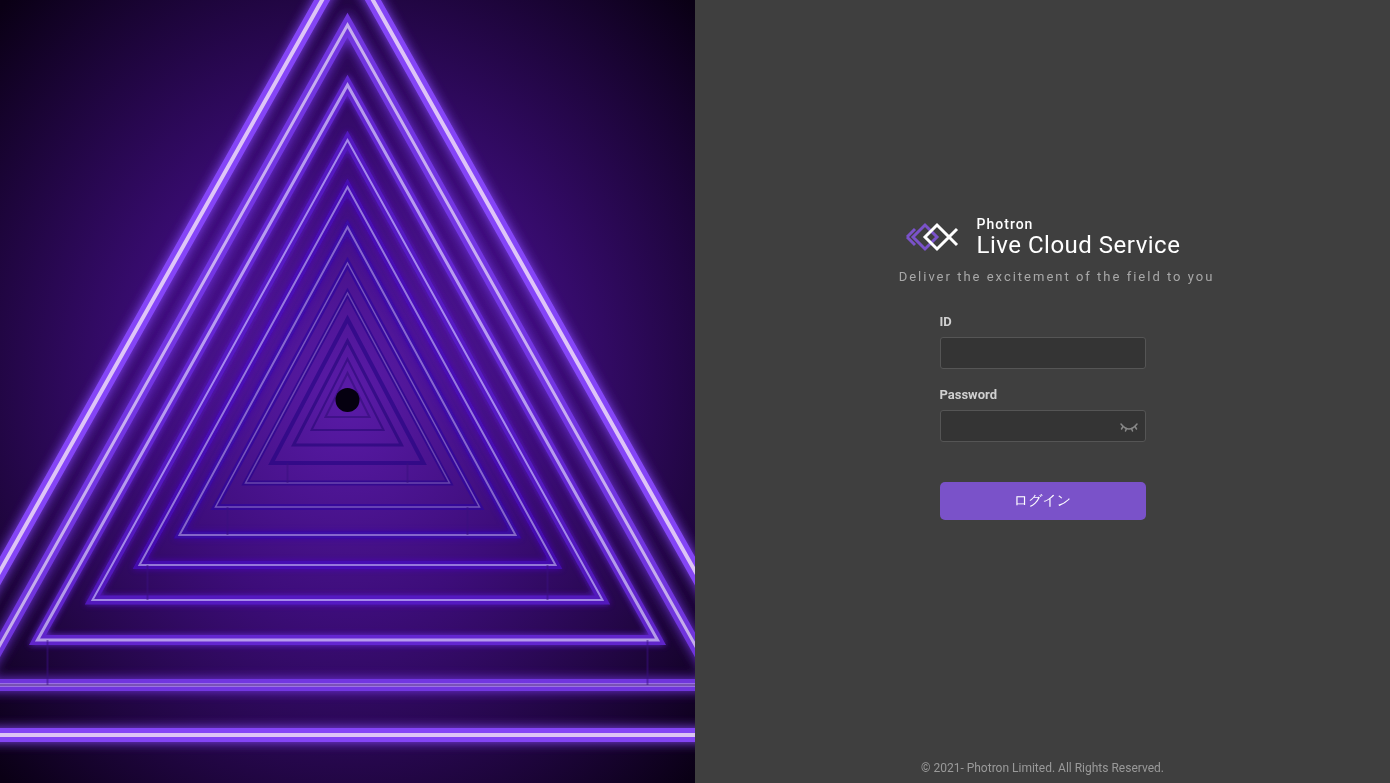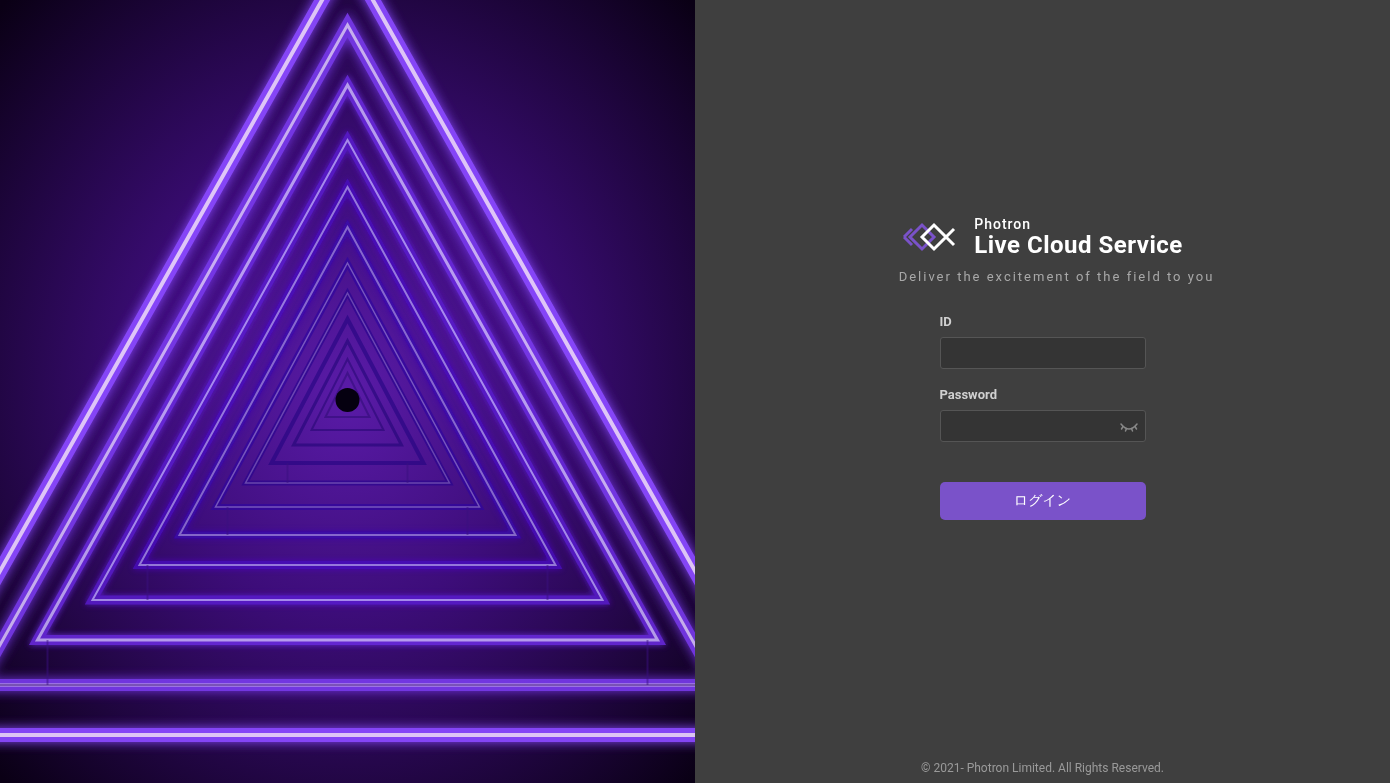--- a/index.html
+++ b/index.html
@@ -75,21 +75,21 @@
       color: #ffffff;
       font-size: 14px;
       font-weight: 500;
       letter-spacing: 1px;
       margin-bottom: 2px;
     }
     
     .logo-title {
       color: #ffffff;
       font-size: 24px;
-      font-weight: 700;
+      font-weight: 400;
       letter-spacing: 0.5px;
     }
     
     .tagline {
       color: #a8a8a8;
       font-size: 13px;
       letter-spacing: 2px;
       margin-top: 12px;
       padding-left: 28px;
     }

